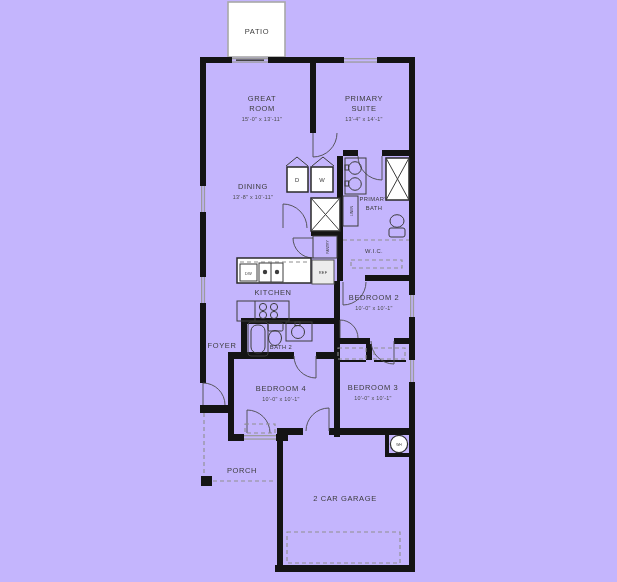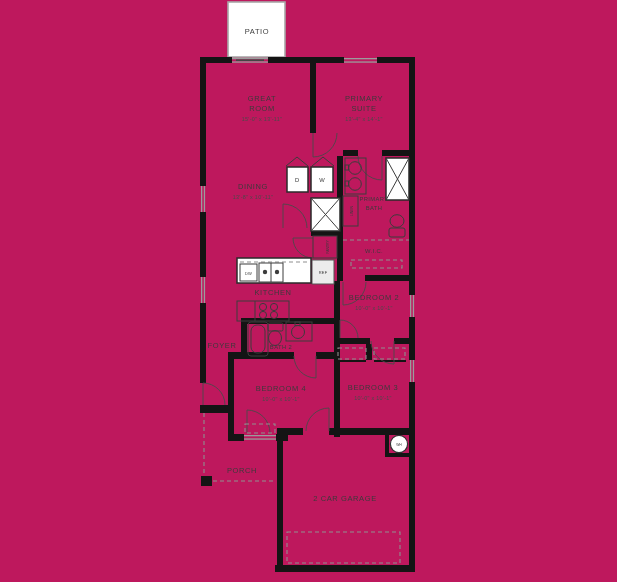--- a/index.html
+++ b/index.html
@@ -1,16 +1,16 @@
 <!DOCTYPE html>
 <html><head>
 <meta charset="utf-8">
 <style>
   html,body{margin:0;padding:0;background:#ffffff;}
-  .stage{position:relative;width:617px;height:582px;background:#be185d;overflow:hidden;}
+  .stage{position:relative;width:617px;height:582px;background:#c4b5fd;overflow:hidden;}
   svg{display:block;}
   .wall{fill:#141414;}
   .winline{fill:#9c9c9c;}
   .fx{fill:none;stroke:#3c3c3c;stroke-width:1;}
   .fxw{fill:#ffffff;stroke:#2a2a2a;stroke-width:1.5;}
   .dash{fill:none;stroke:#8f8f8f;stroke-width:1.1;stroke-dasharray:4 3;}
   .door{fill:none;stroke:#4a4a4a;stroke-width:0.9;}
   .lbl{font-family:"Liberation Sans",sans-serif;font-size:7.5px;fill:#3b3b3b;letter-spacing:.6px;text-anchor:middle;}
   .dim{font-family:"Liberation Sans",sans-serif;font-size:5.4px;fill:#4a4a4a;letter-spacing:.3px;text-anchor:middle;}
   .sm{font-family:"Liberation Sans",sans-serif;font-size:5.8px;fill:#3b3b3b;letter-spacing:.4px;text-anchor:middle;}

